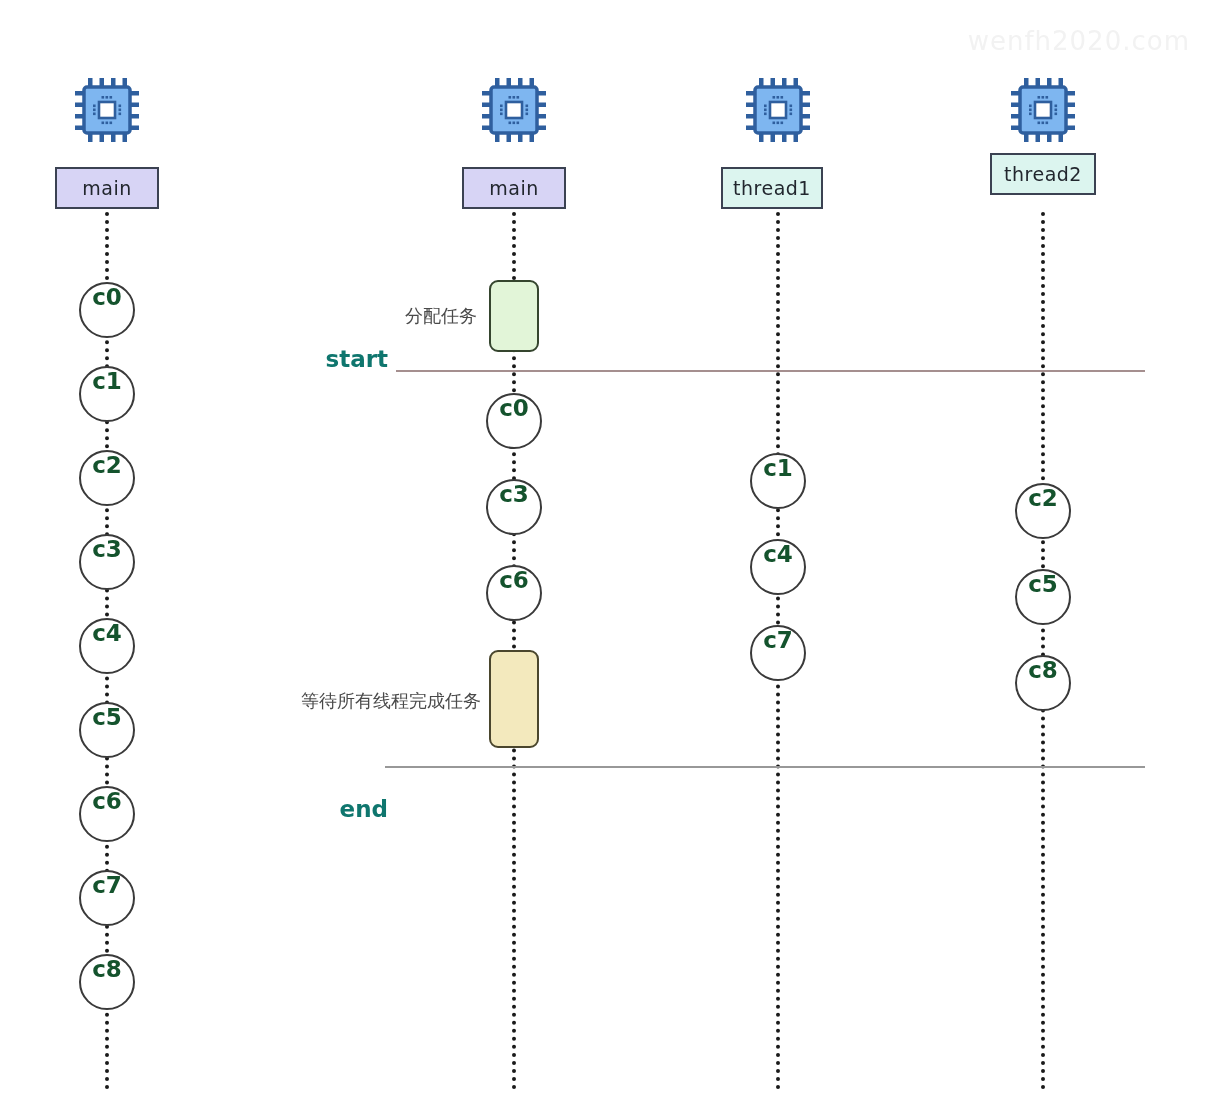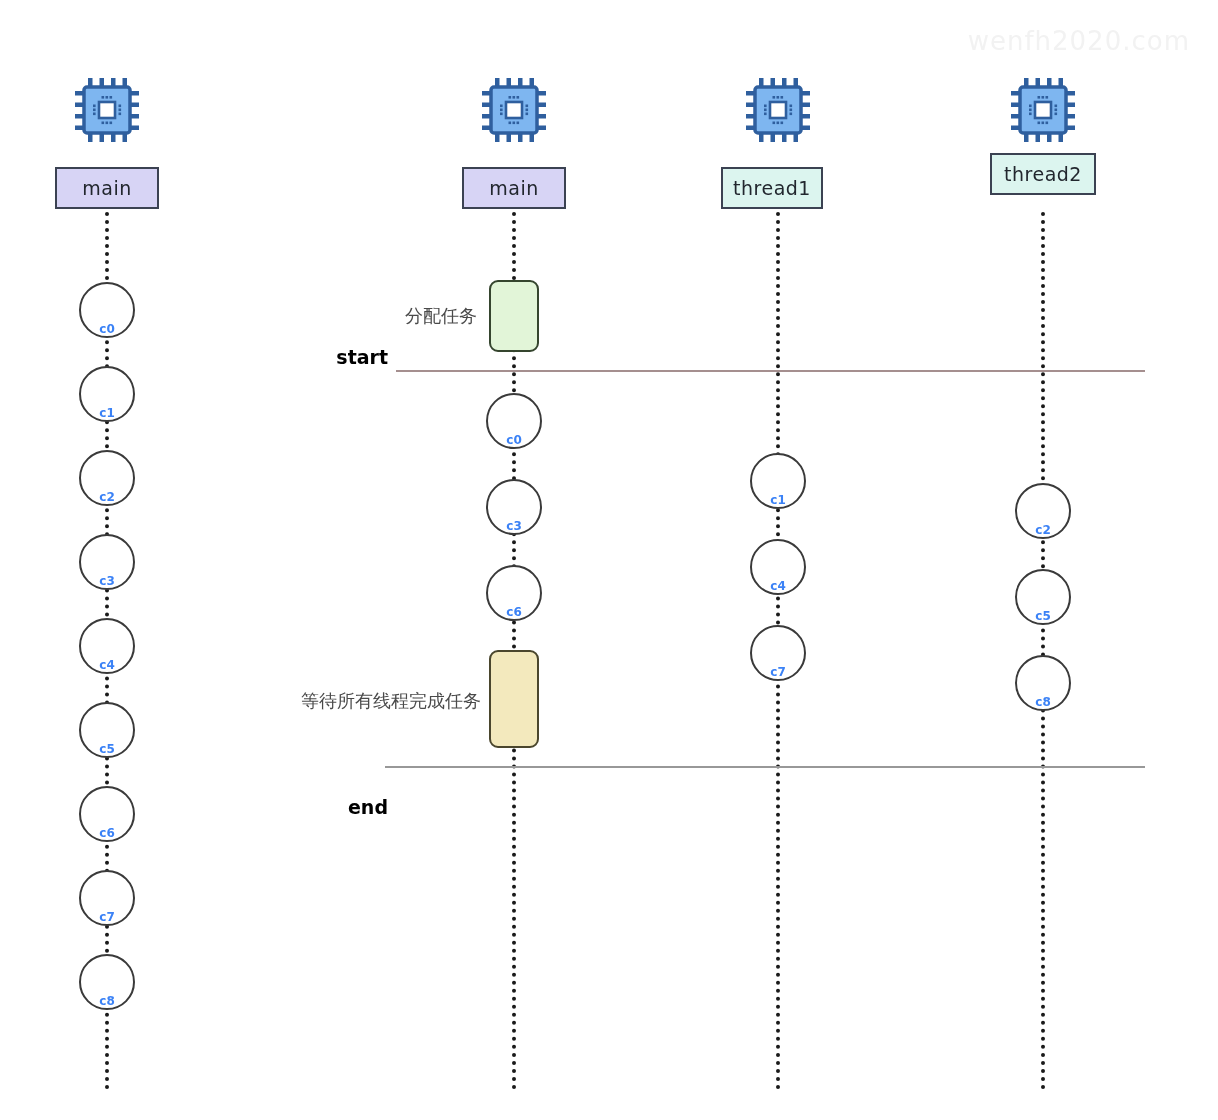--- a/index.html
+++ b/index.html
@@ -67,48 +67,48 @@
 
   
   .node {
     position: absolute;
     width: 56px;
     height: 56px;
     border-radius: 50%;
     background: #ffffff;
     border: 2px solid #3a3a3a;
     display: flex;
-    align-items: flex-end;
+    align-items: flex-start;
     justify-content: center;
     font-family: "DejaVu Sans", "Liberation Sans", sans-serif;
     font-weight: 700;
-    font-size: 12px;
-    color: #3b82f6;
+    font-size: 23px;
+    color: #14532d;
   }
 
   
   .activation {
     position: absolute;
     border: 2px solid #3a3a3a;
     border-radius: 9px;
   }
   .act-green  { background: #e2f5d8; border-color: #35452e; }
   .act-yellow { background: #f3e9bd; border-color: #4a462d; }
 
   
   .phase-line {
     position: absolute;
     height: 0;
   }
   .phase-label {
     position: absolute;
     font-family: "DejaVu Sans", "Liberation Sans", sans-serif;
     font-weight: 700;
-    font-size: 19px;
-    color: #000000;
+    font-size: 23px;
+    color: #0f766e;
     text-align: right;
     white-space: nowrap;
   }
 
   
   .annotation {
     position: absolute;
     font-family: "DejaVu Sans", "Liberation Sans", sans-serif;
     font-size: 18px;
     color: #4a4a4a;

